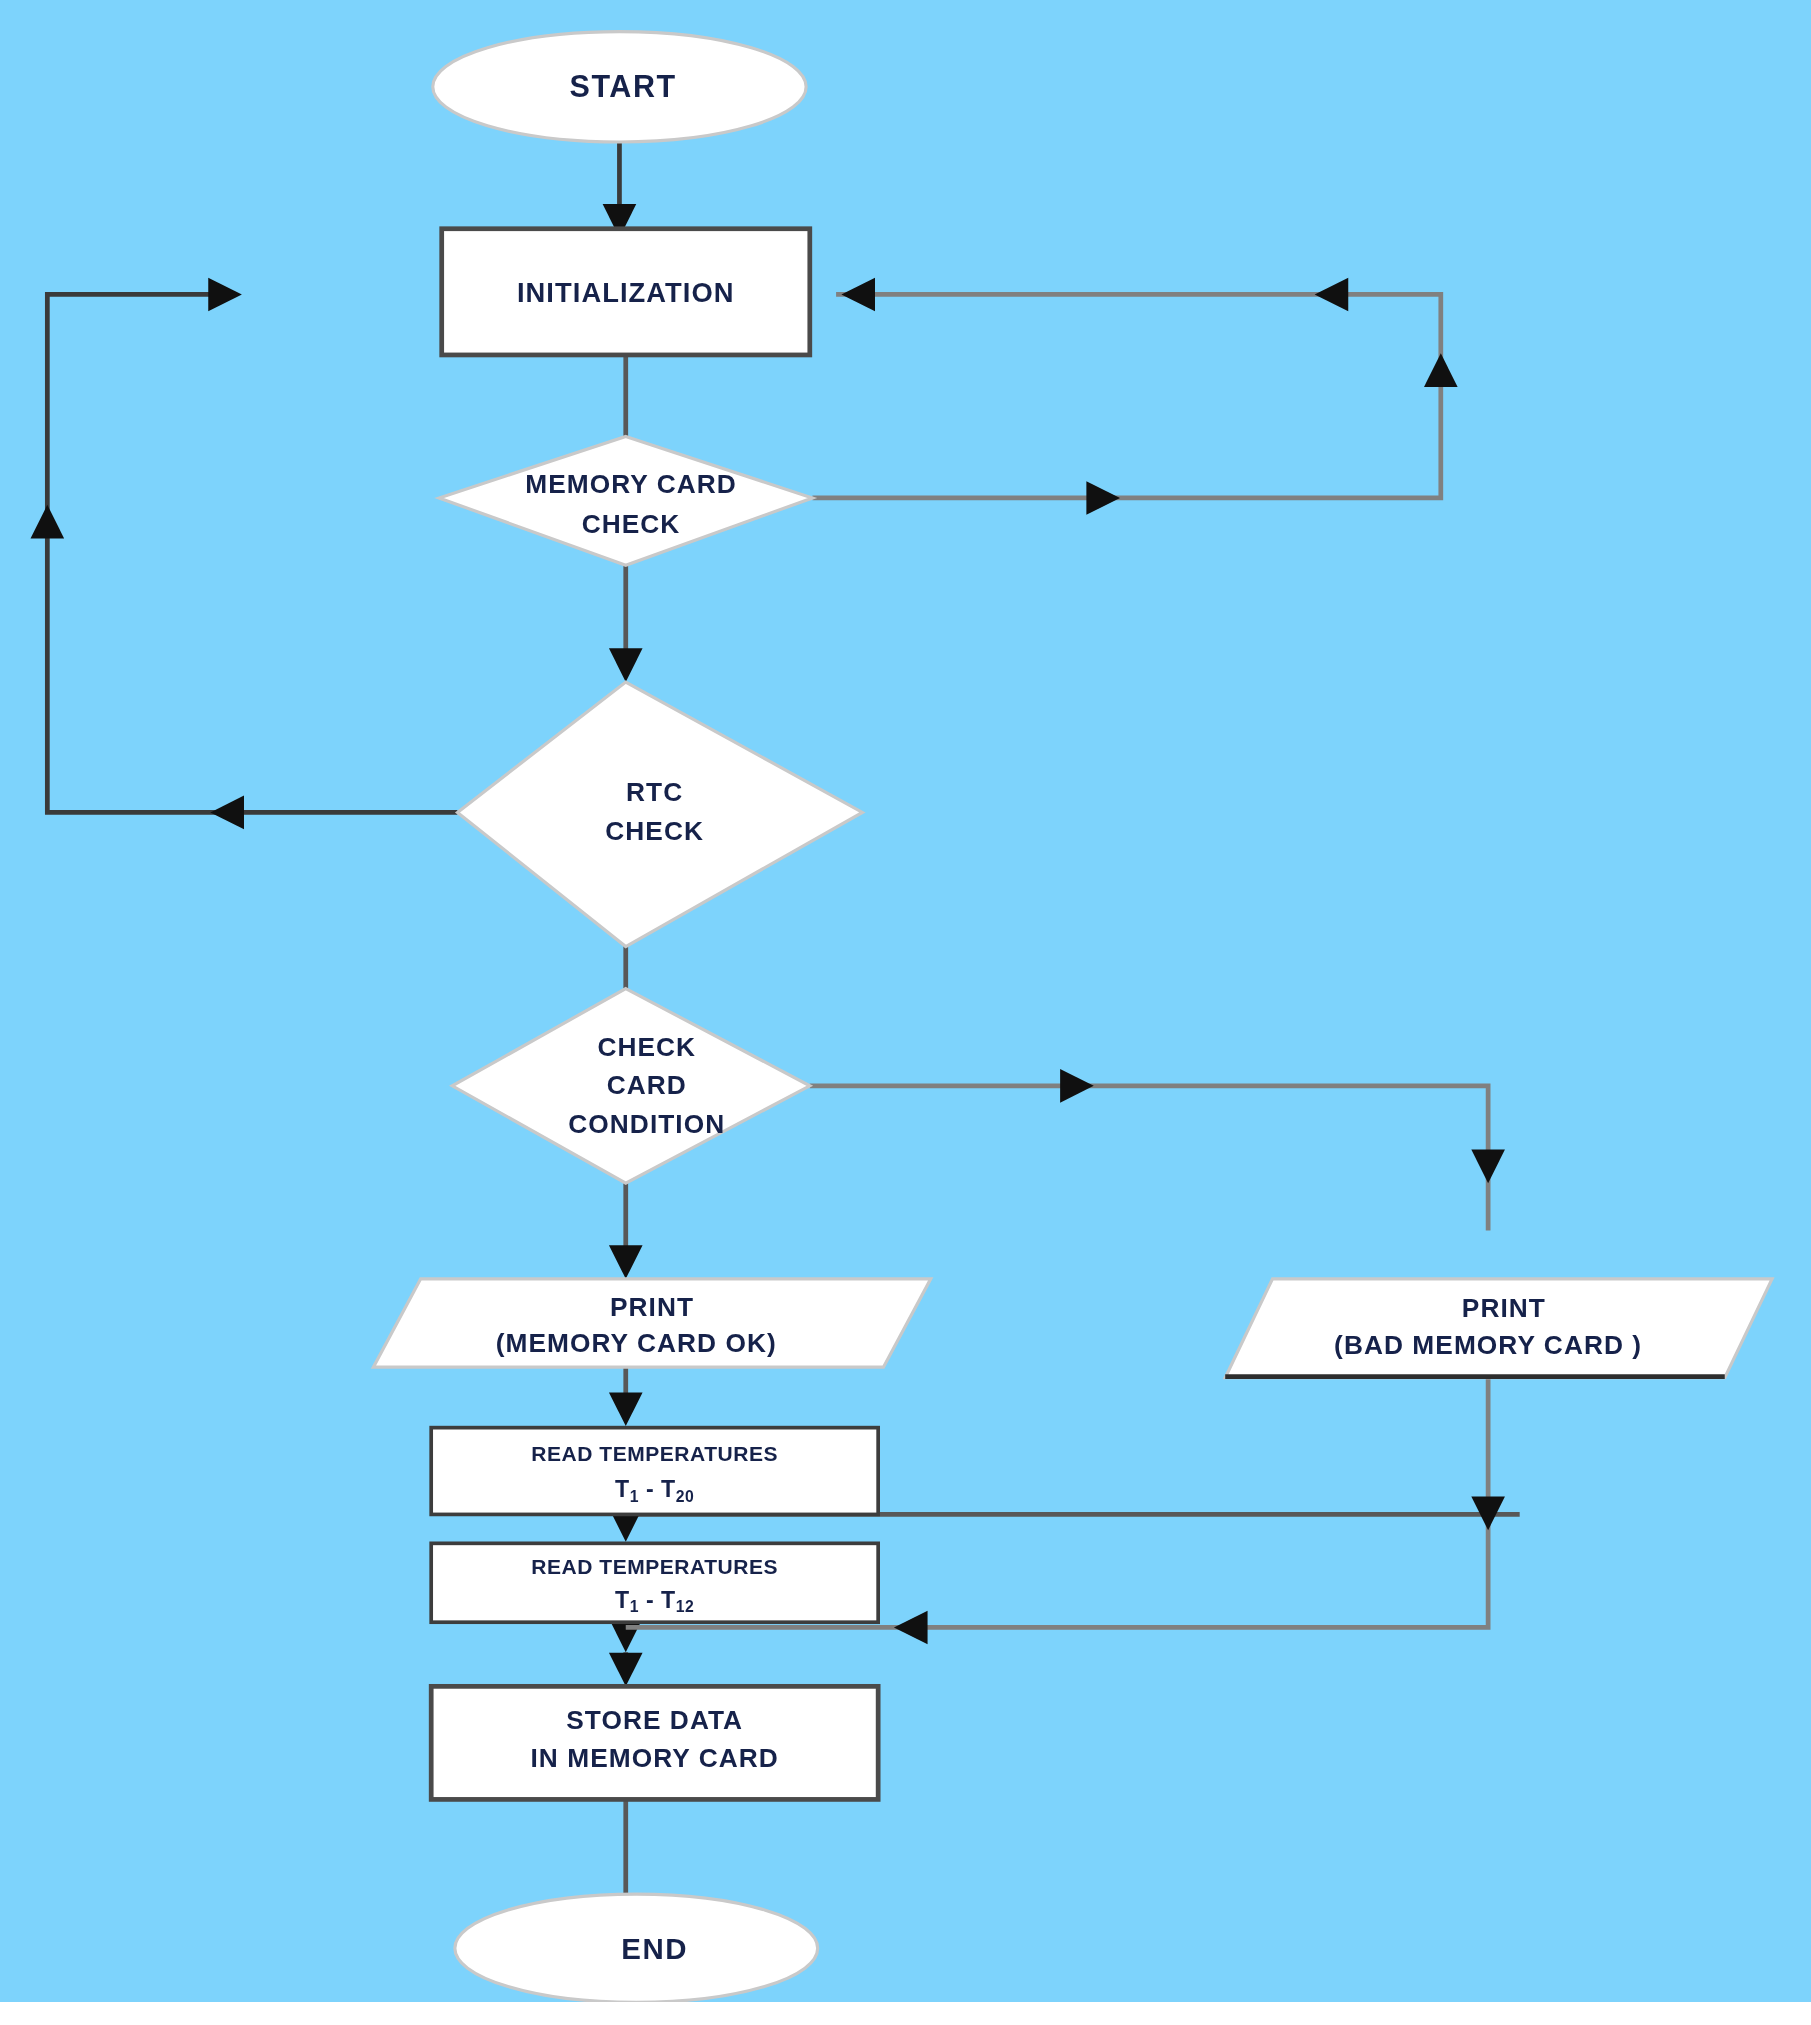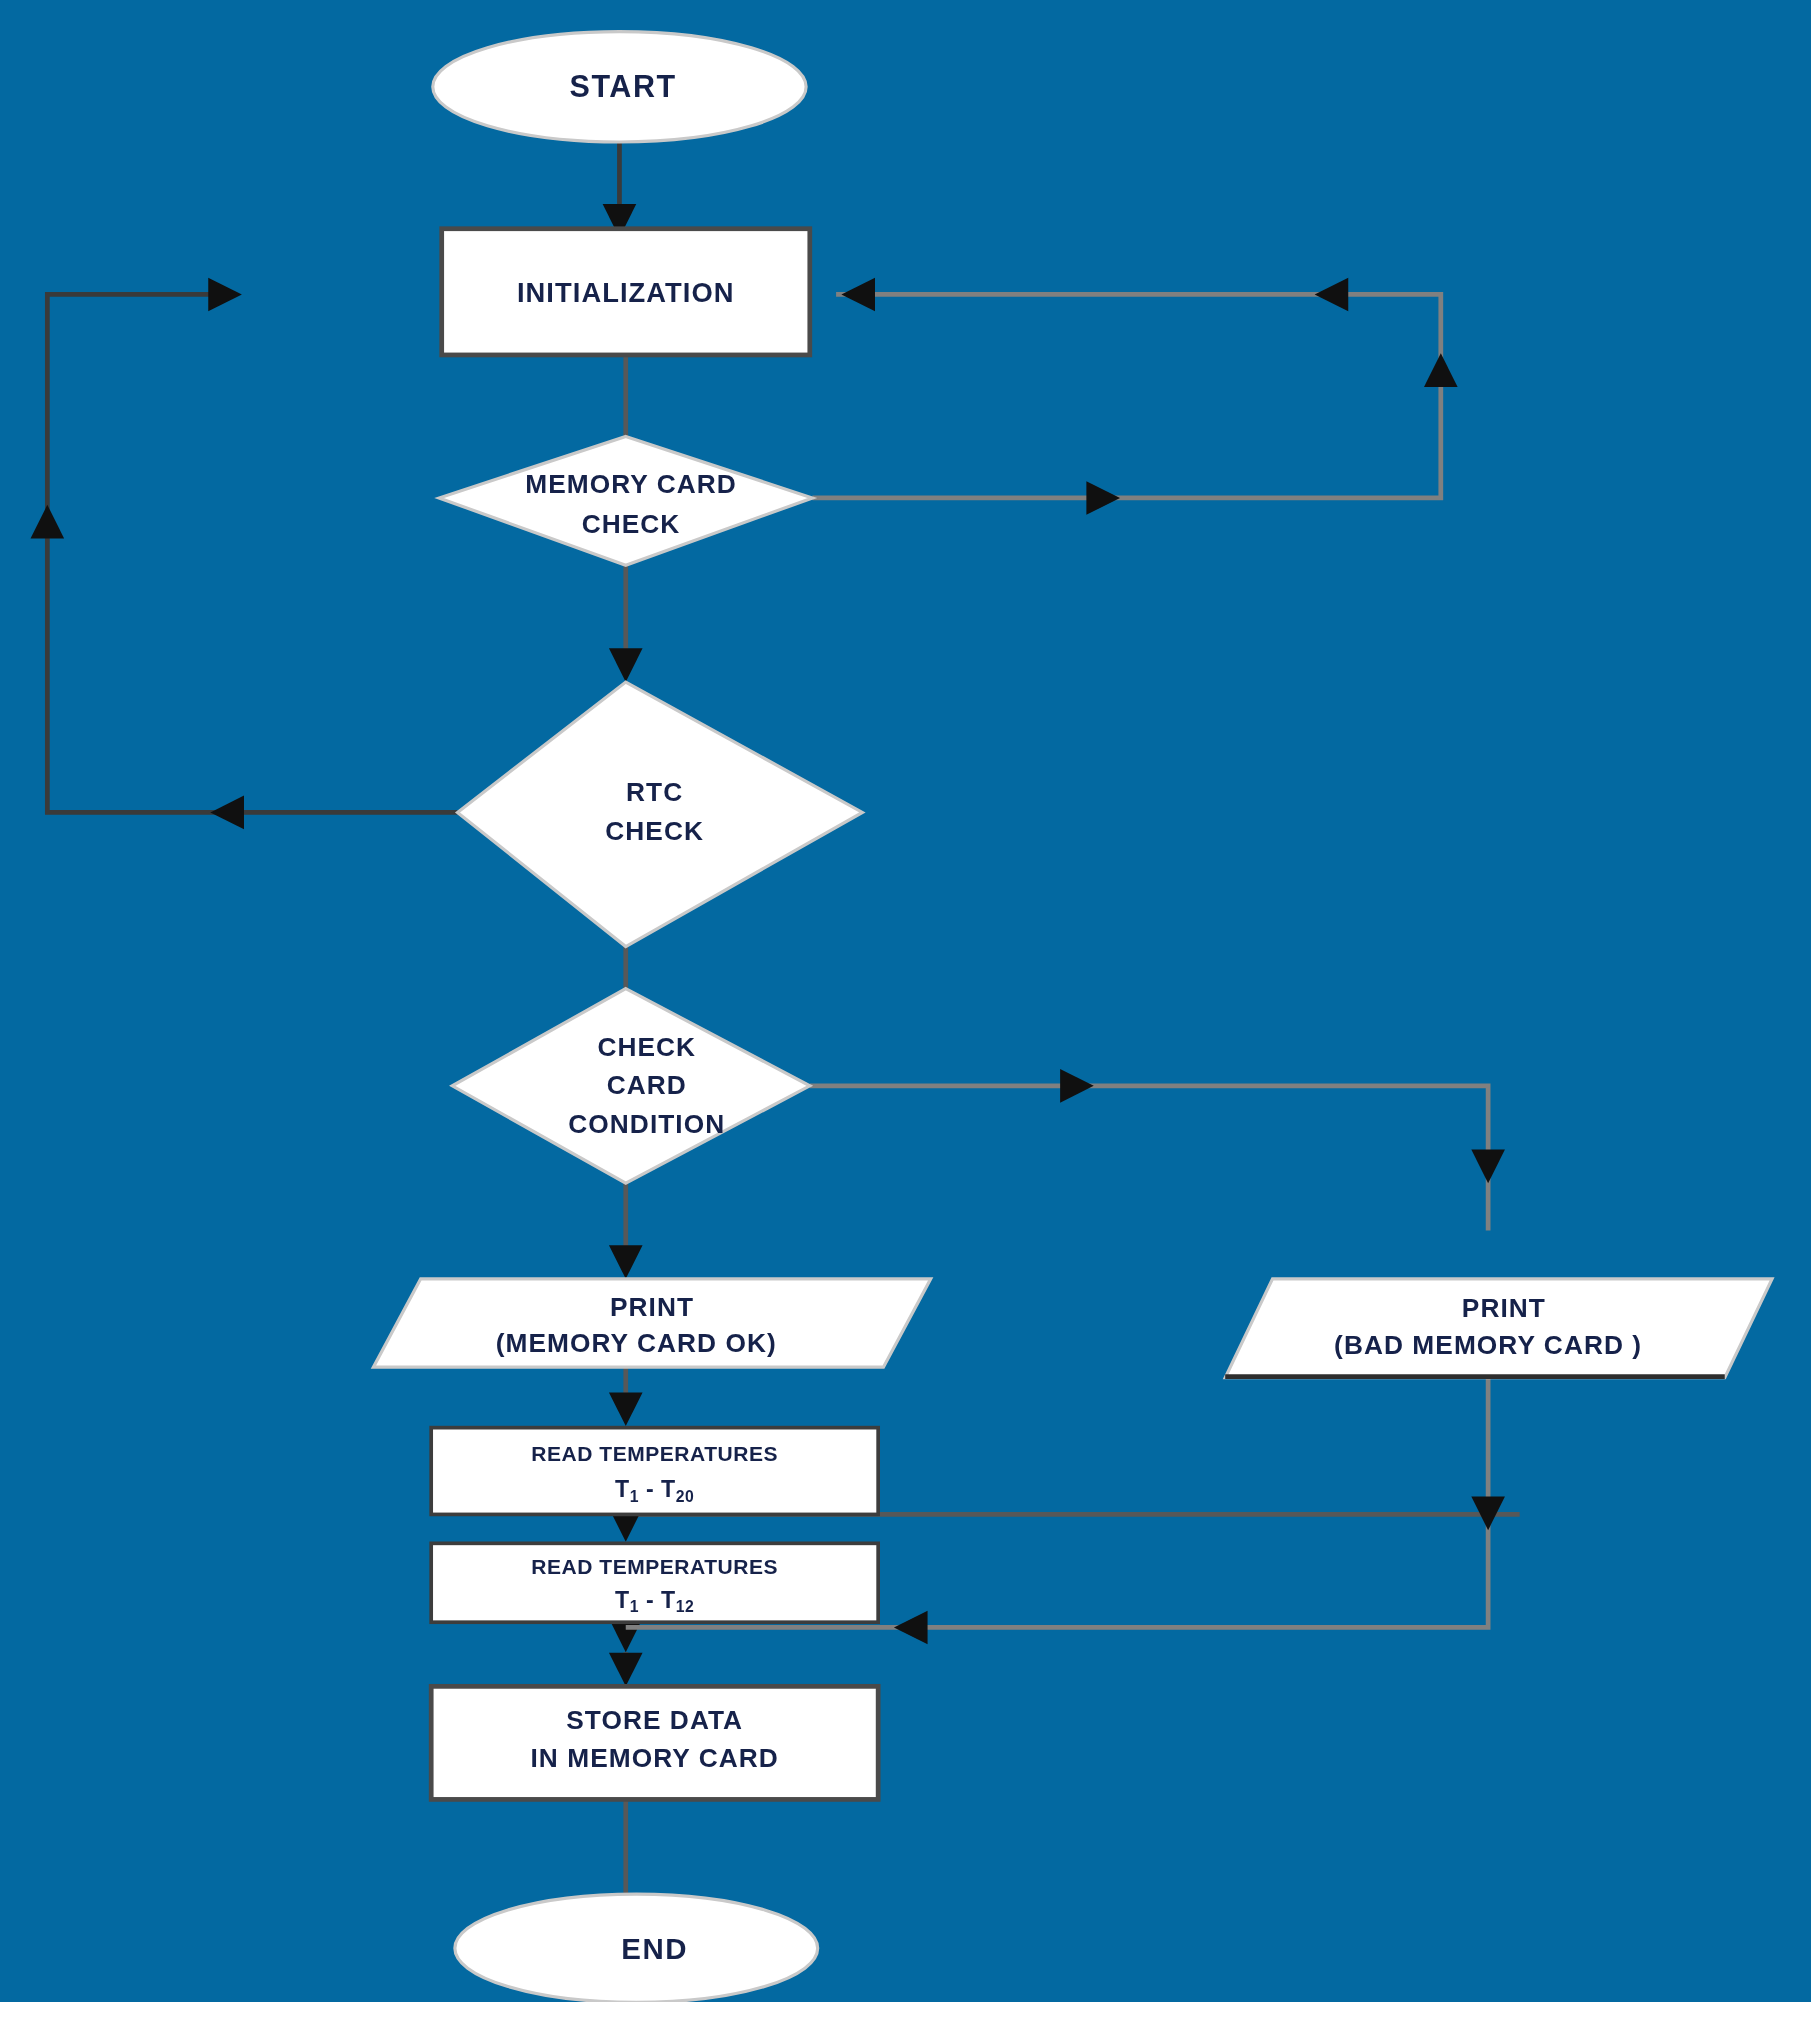--- a/index.html
+++ b/index.html
@@ -7,21 +7,21 @@
     padding: 0;
     background: #ffffff;
   }
   body {
     font-family: "Liberation Sans", sans-serif;
   }
   #flowchart-root {
     position: relative;
     width: 1811px;
     height: 2002px;
-    background: #0369a1;
+    background: #7dd3fc;
     overflow: hidden;
   }
   svg#flow-svg {
     position: absolute;
     top: 0;
     left: 0;
     width: 1811px;
     height: 2025px;
     display: block;
   }

